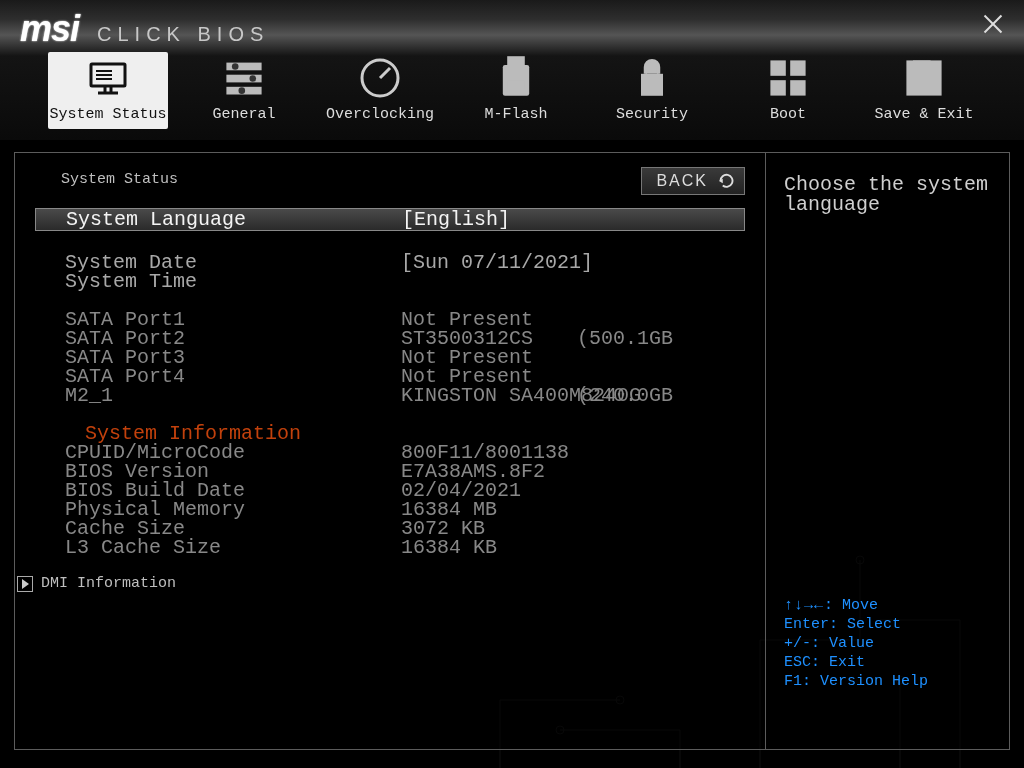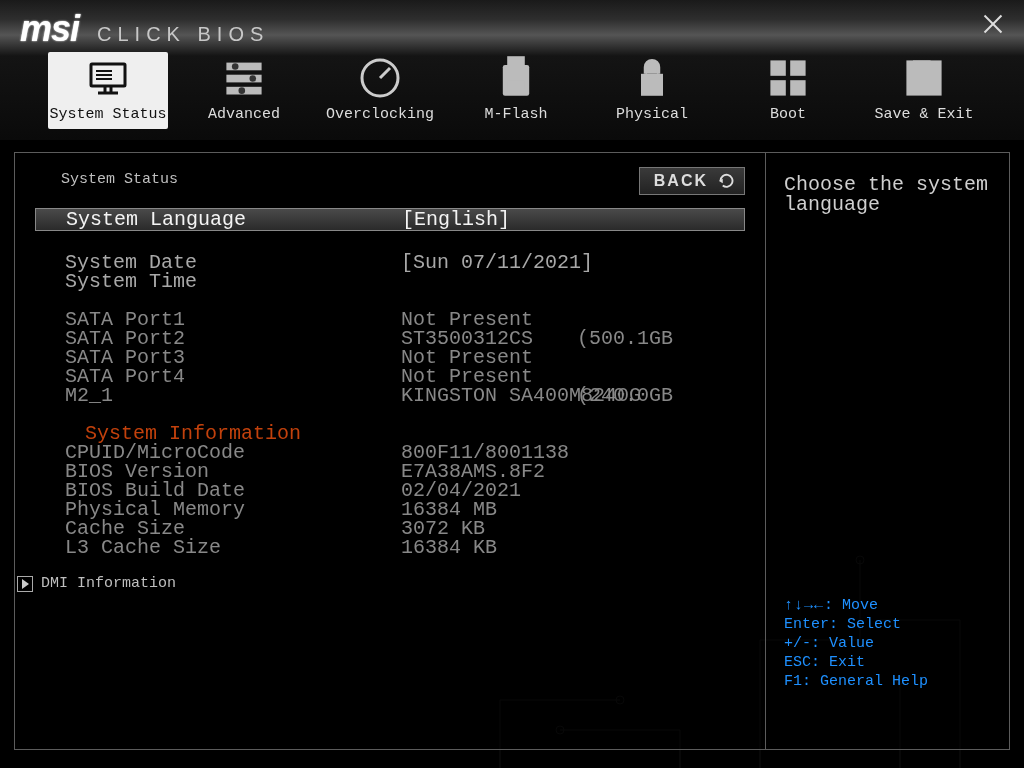--- a/index.html
+++ b/index.html
@@ -112,21 +112,21 @@
     padding: 22px 18px;
     display: flex; flex-direction: column;
   }
   .section-title {
     color: #bfbfbf; font-size: 15px; margin-bottom: 20px;
   }
   .back-btn {
     position: absolute; right: 20px; top: 14px;
     height: 28px; padding: 0 10px 0 14px;
     border: 1px solid #777; background: linear-gradient(#3a3a3a,#222);
-    color: #ddd; font-family: Arial, sans-serif; font-weight: bold;
+    color: #ddd; font-family: Arial, sans-serif; font-weight: normal;
     letter-spacing: 2px;
     display: flex; align-items: center; gap: 8px;
     cursor: pointer;
   }
   .back-btn svg { width: 18px; height: 18px; }
 
   .rows { margin-left: -20px; }
   .row {
     display: grid;
     grid-template-columns: 330px 170px 160px;
@@ -240,21 +240,21 @@
       <span class="tab-icon">
         <svg class="ico-sliders" viewBox="0 0 40 40">
           <rect x="4" y="6" width="32" height="7"></rect>
           <rect x="4" y="17" width="32" height="7"></rect>
           <rect x="4" y="28" width="32" height="7"></rect>
           <circle cx="12" cy="9.5" r="3"></circle>
             <circle cx="28" cy="20.5" r="3"></circle>
             <circle cx="18" cy="31.5" r="3"></circle>
         </svg>
       </span>
-      <span class="tab-label">Advanced</span>
+      <span class="tab-label">General</span>
     </div>
 
     <div class="tab">
       <span class="tab-icon">
         <svg class="ico-gauge" viewBox="0 0 44 44">
           <circle cx="22" cy="22" r="18"></circle>
           <line x1="22" y1="22" x2="32" y2="12"></line>
         </svg>
       </span>
       <span class="tab-label">Overclocking</span>
@@ -271,21 +271,21 @@
       <span class="tab-label">M-Flash</span>
     </div>
 
     <div class="tab">
       <span class="tab-icon">
         <svg class="ico-lock" viewBox="0 0 40 44">
           <path d="M10 18 h20 v20 h-20 z"></path>
           <path d="M14 18 v-6 a6 6 0 0 1 12 0 v6" fill="none" stroke="#bbb" stroke-width="3"></path>
         </svg>
       </span>
-      <span class="tab-label">Physical</span>
+      <span class="tab-label">Security</span>
     </div>
 
     <div class="tab">
       <span class="tab-icon">
         <svg class="ico-boot" viewBox="0 0 40 40">
           <rect x="4" y="4" width="14" height="14"></rect>
             <rect x="22" y="4" width="14" height="14"></rect>
           <rect x="4" y="22" width="14" height="14"></rect>
             <rect x="22" y="22" width="14" height="14"></rect>
         </svg>
@@ -395,16 +395,16 @@
   </div>
 
   <div class="side">
     <div class="help-text">Choose the system language</div>
     <div class="spacer"></div>
     <div class="keys">
       <div><span class="arrows">↑↓→←</span><span>: Move</span></div>
       <div>Enter: Select</div>
       <div>+/-: Value</div>
       <div>ESC: Exit</div>
-      <div>F1: General Help</div>
+      <div>F1: Version Help</div>
     </div>
   </div>
 </div>
 
 </body></html>

